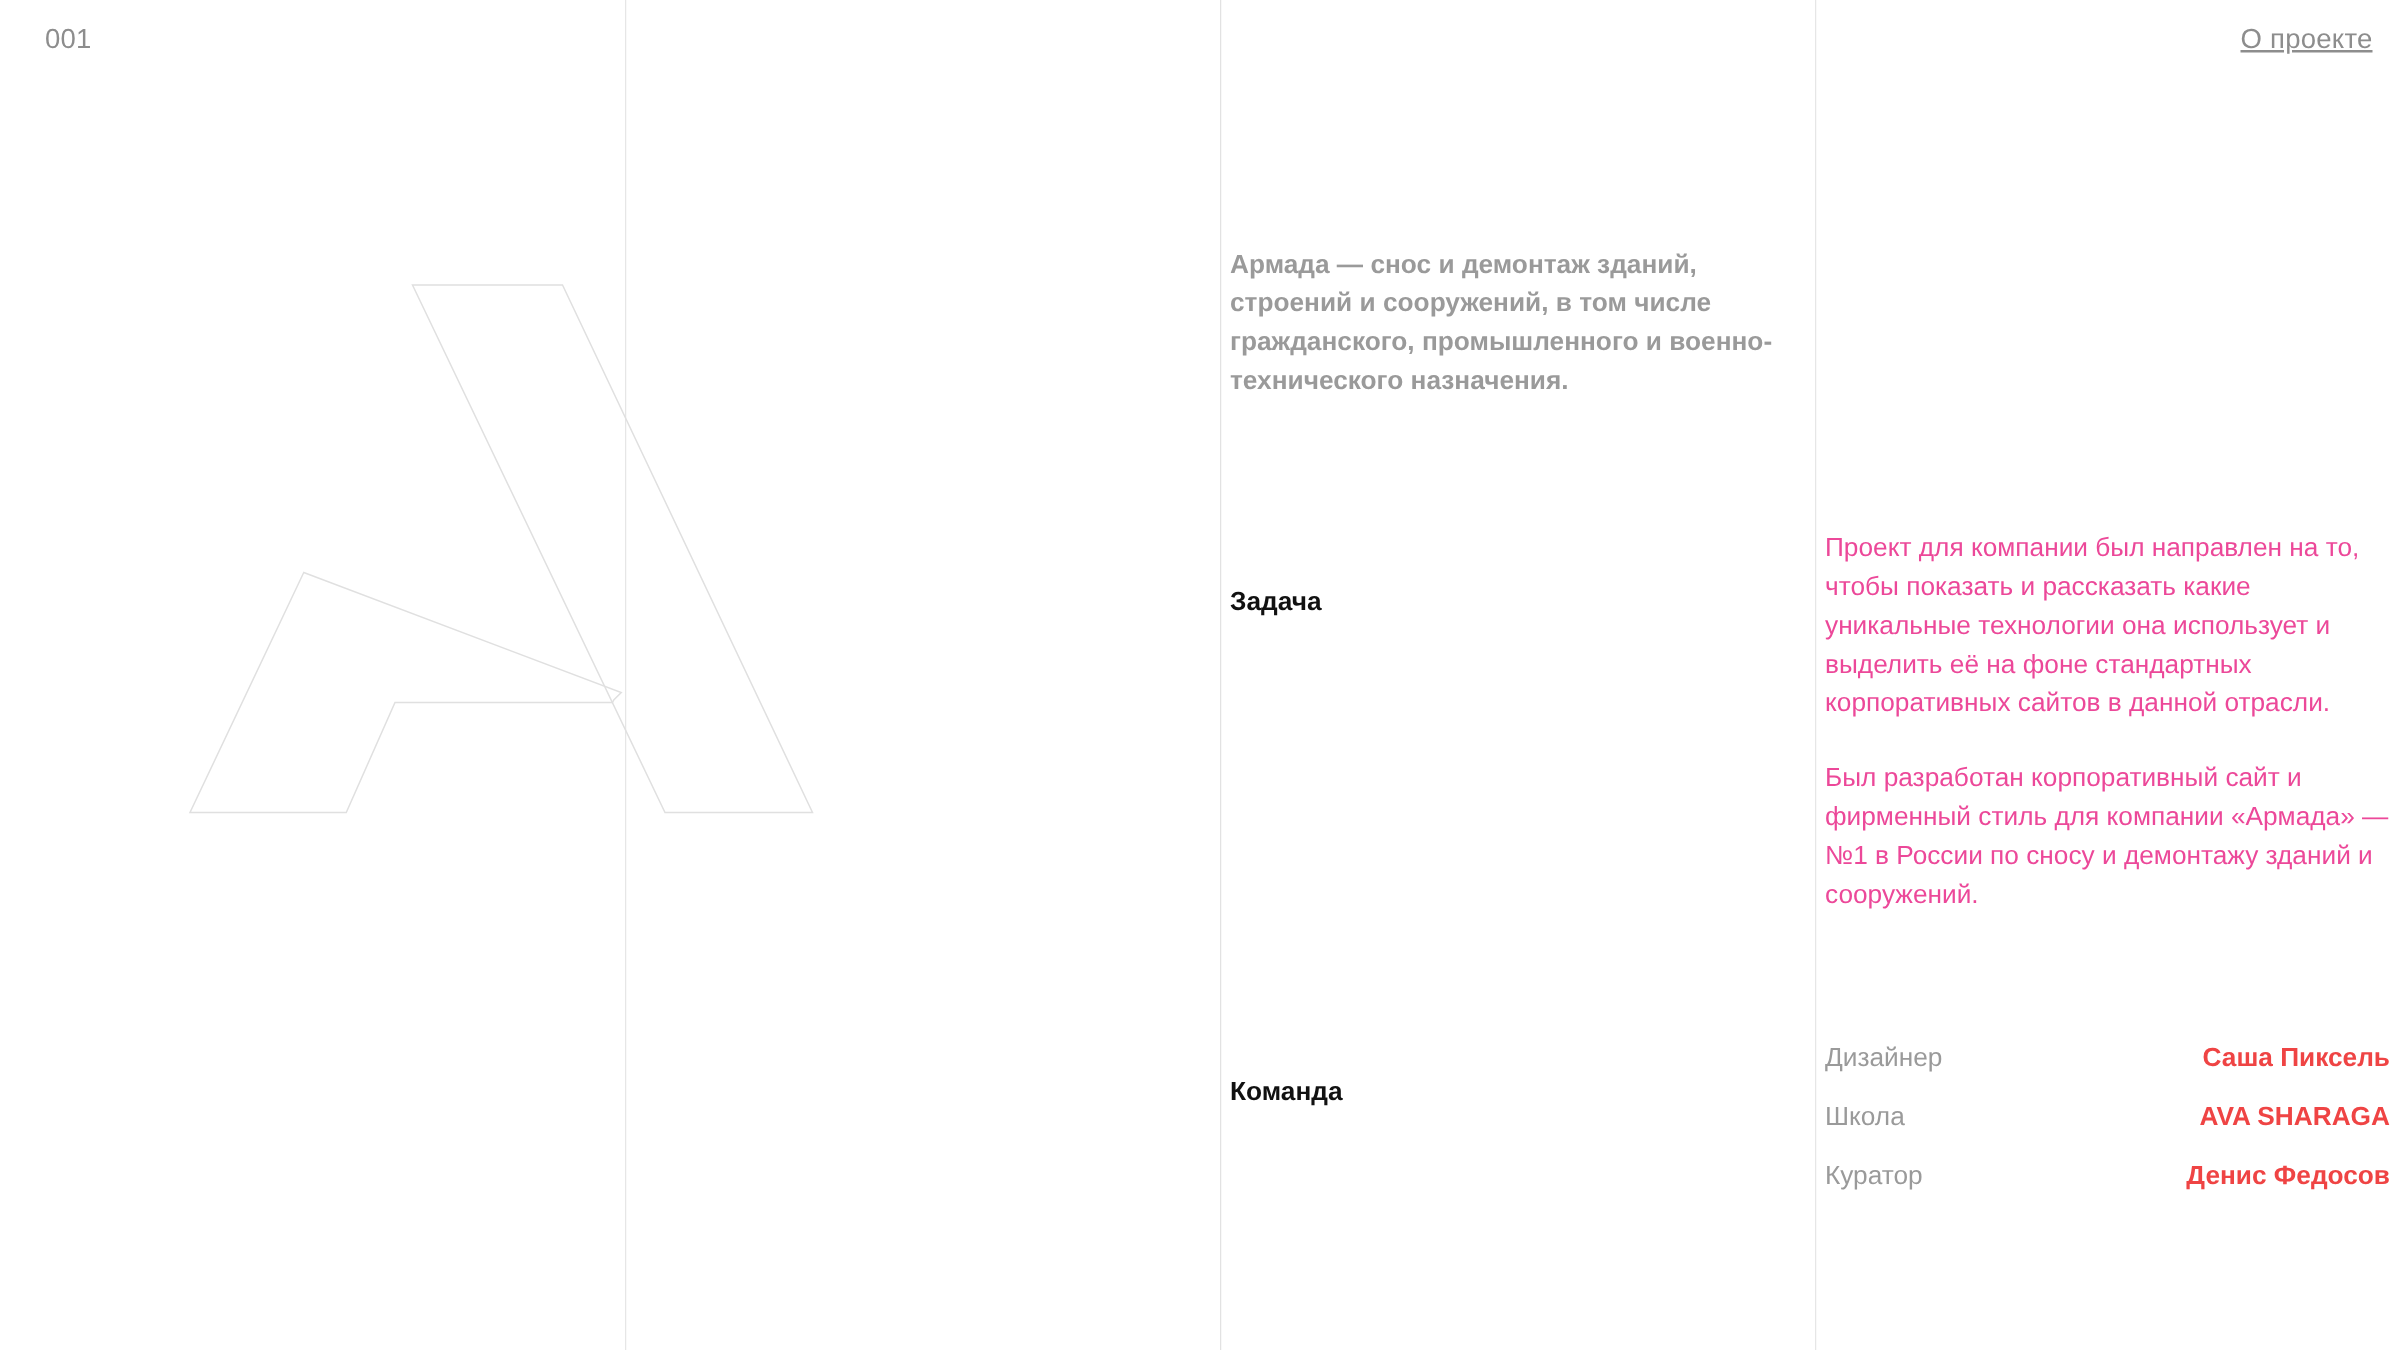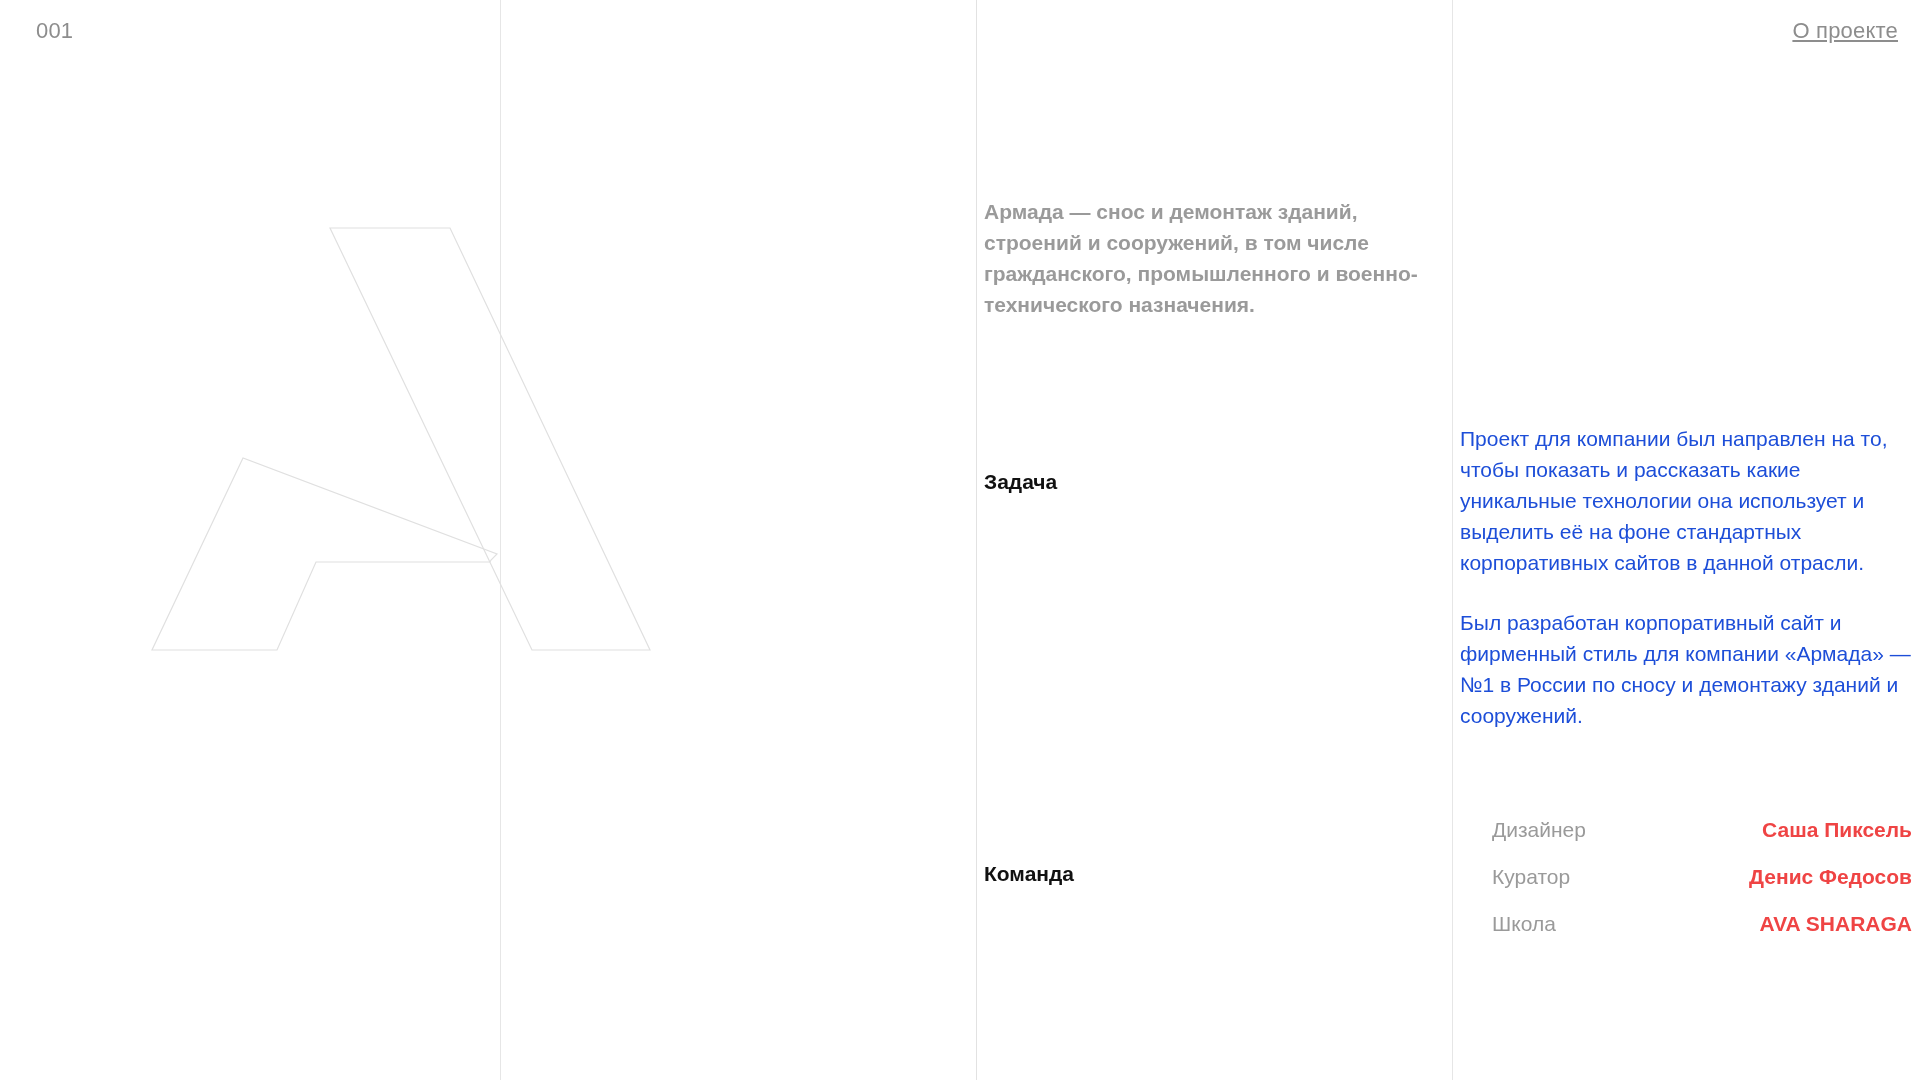--- a/index.html
+++ b/index.html
@@ -94,37 +94,36 @@
   .sec-label.task { left: 984px; top: 423px; }
   .sec-label.team { left: 984px; top: 815px; }
 
   .task-body {
     position: absolute;
     left: 1460px;
     top: 423px;
     width: 452px;
     font-size: 21px;
     line-height: 31px;
-    color: #1d4ed8;
+    color: #ec4899;
   }
   .task-body p + p { margin-top: 29px; }
 
   
   .team-table {
     position: absolute;
     left: 1460px;
     top: 815px;
     width: 452px;
   }
   .team-row {
     display: flex;
     justify-content: space-between;
-    align-items: flex-start;
+    align-items: flex-end;
     height: 47px;
-    margin-left: 32px;
   }
   .team-role {
     font-size: 21px;
     line-height: 30px;
     color: #9a9a9a;
   }
   .team-name {
     font-size: 21px;
     line-height: 30px;
     color: #ef4444;
@@ -163,22 +162,22 @@
     <p>Был разработан корпоративный сайт и фирменный стиль для компании «Армада» — №1 в России по сносу и демонтажу зданий и сооружений.</p>
   </div>
 
   <div class="sec-label team">Команда</div>
   <div class="team-table">
     <div class="team-row">
       <span class="team-role">Дизайнер</span>
       <span class="team-name">Саша Пиксель</span>
     </div>
     <div class="team-row">
+      <span class="team-role">Школа</span>
+      <span class="team-name">AVA SHARAGA</span>
+    </div>
+    <div class="team-row">
       <span class="team-role">Куратор</span>
       <span class="team-name">Денис Федосов</span>
-    </div>
-    <div class="team-row">
-      <span class="team-role">Школа</span>
-      <span class="team-name">AVA SHARAGA</span>
     </div>
   </div>
 
 </div>
 
 </body></html>

